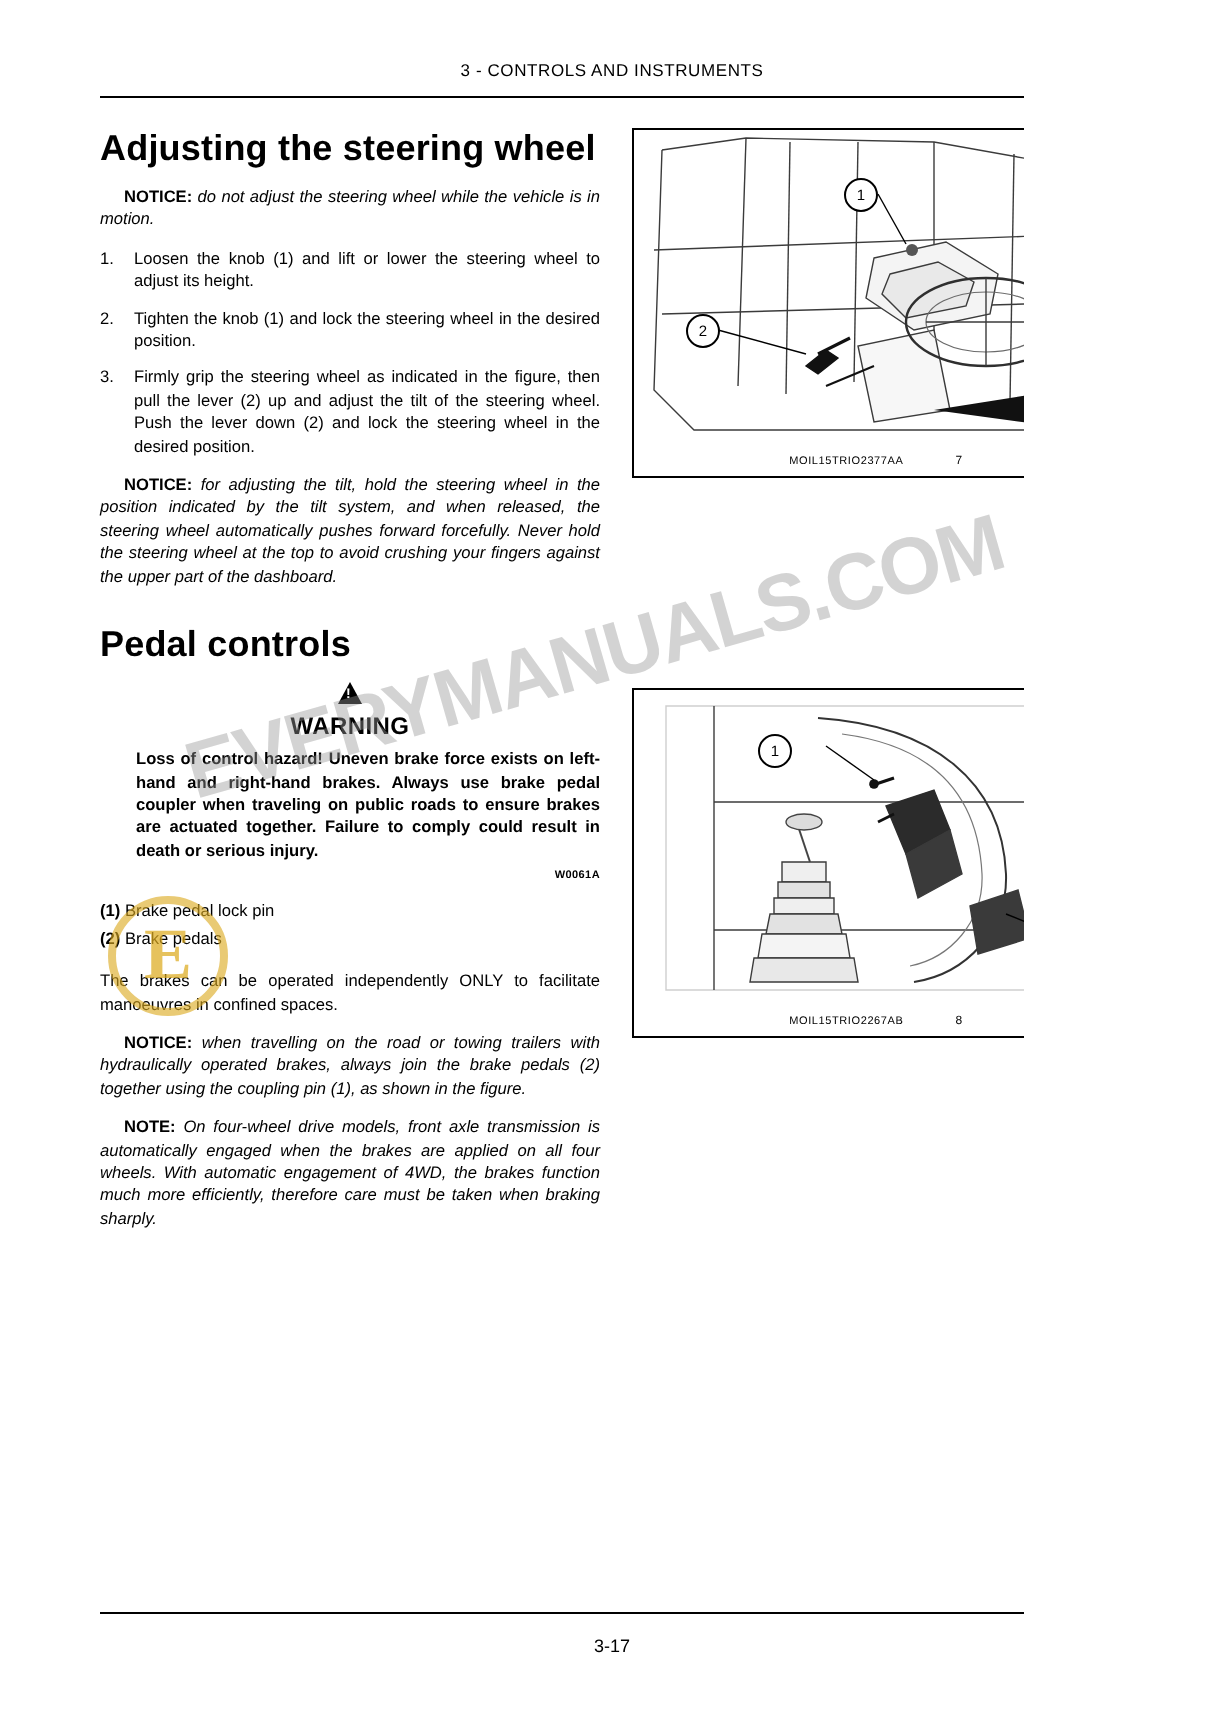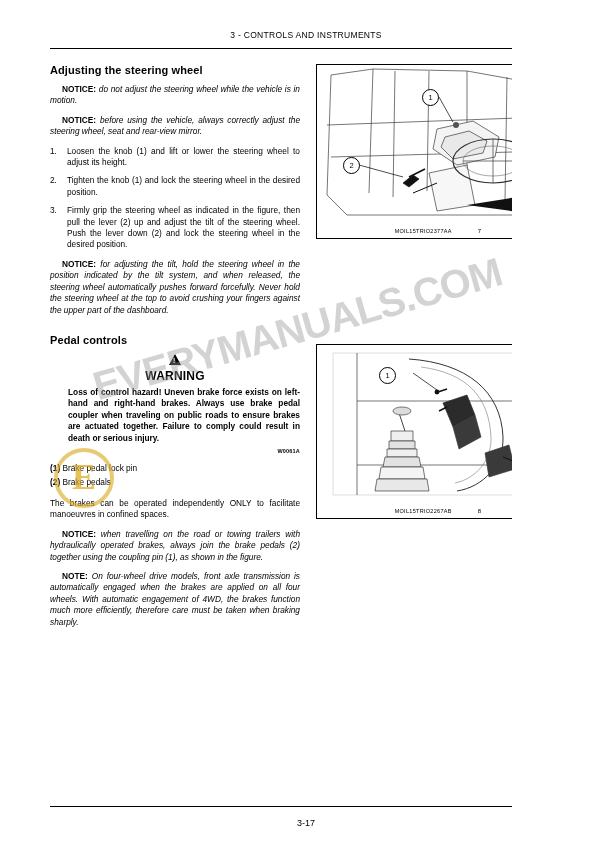--- a/index.html
+++ b/index.html
@@ -60,21 +60,21 @@
     width: 250px;
   }
   .col-right {
     position: absolute;
     left: 316px;
     top: 64px;
     width: 246px;
   }
 
   h2.section-title {
-    font-size: 11px;
+    font-size: 18px;
     font-weight: bold;
     margin: 0 0 8px 0;
     letter-spacing: 0.1px;
   }
   h2.section-title.second {
     margin-top: 18px;
   }
 
   p.body {
     font-size: 8.3px;
@@ -266,21 +266,20 @@
 
   <div class="header">3 - CONTROLS AND INSTRUMENTS</div>
   <div class="header-rule"></div>
 
   <div class="col-left">
 
     <h2 class="section-title">Adjusting the steering wheel</h2>
 
     <p class="body notice"><span class="lead">NOTICE:</span><span> do not adjust the steering wheel while the vehicle is in motion.</span></p>
 
-    <p class="body notice"><span class="lead">NOTICE:</span><span> before using the vehicle, always correctly adjust the steering wheel, seat and rear-view mirror.</span></p>
 
     <ol class="steps">
       <li><span class="num">1.</span><span>Loosen the knob (1) and lift or lower the steering wheel to adjust its height.</span></li>
       <li><span class="num">2.</span><span>Tighten the knob (1) and lock the steering wheel in the desired position.</span></li>
       <li><span class="num">3.</span><span>Firmly grip the steering wheel as indicated in the figure, then pull the lever (2) up and adjust the tilt of the steering wheel. Push the lever down (2) and lock the steering wheel in the desired position.</span></li>
     </ol>
 
     <p class="body notice"><span class="lead">NOTICE:</span><span> for adjusting the tilt, hold the steering wheel in the position indicated by the tilt system, and when released, the steering wheel automatically pushes forward forcefully. Never hold the steering wheel at the top to avoid crushing your fingers against the upper part of the dashboard.</span></p>
 
     <h2 class="section-title second">Pedal controls</h2>

